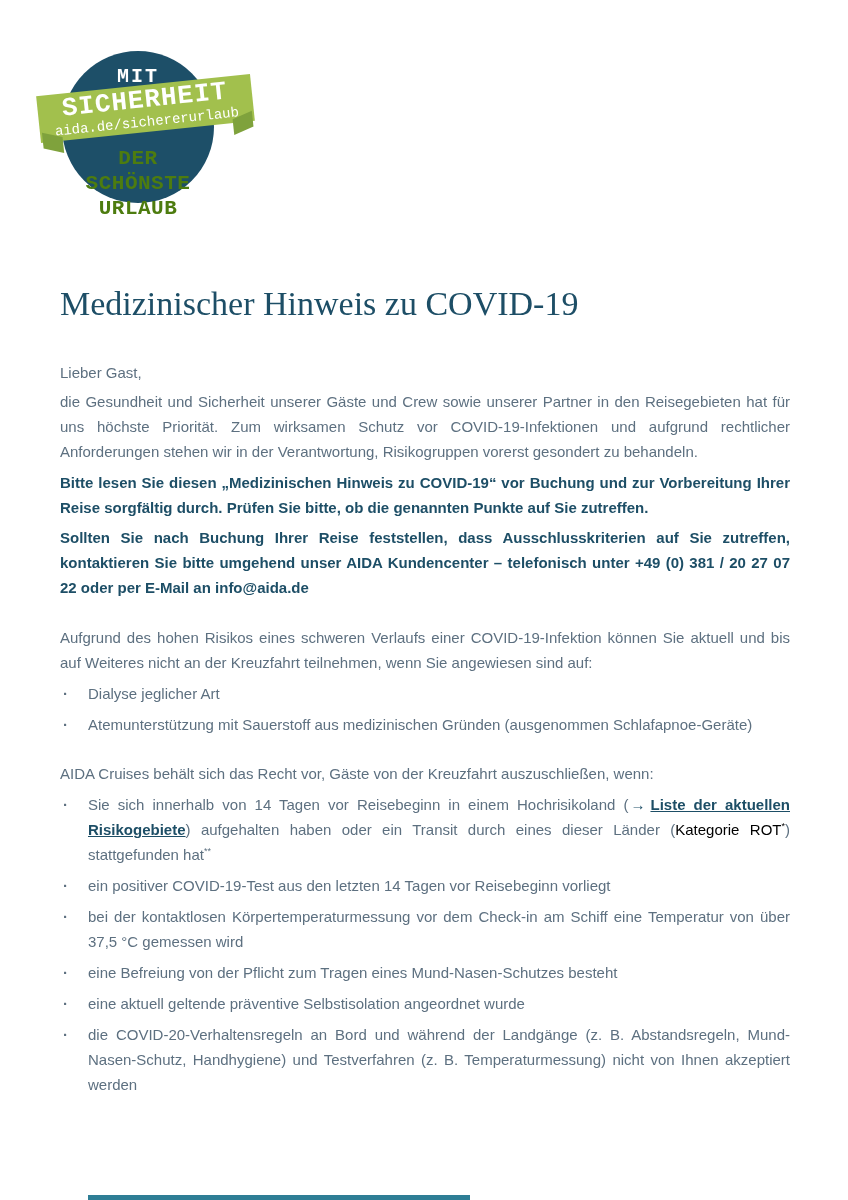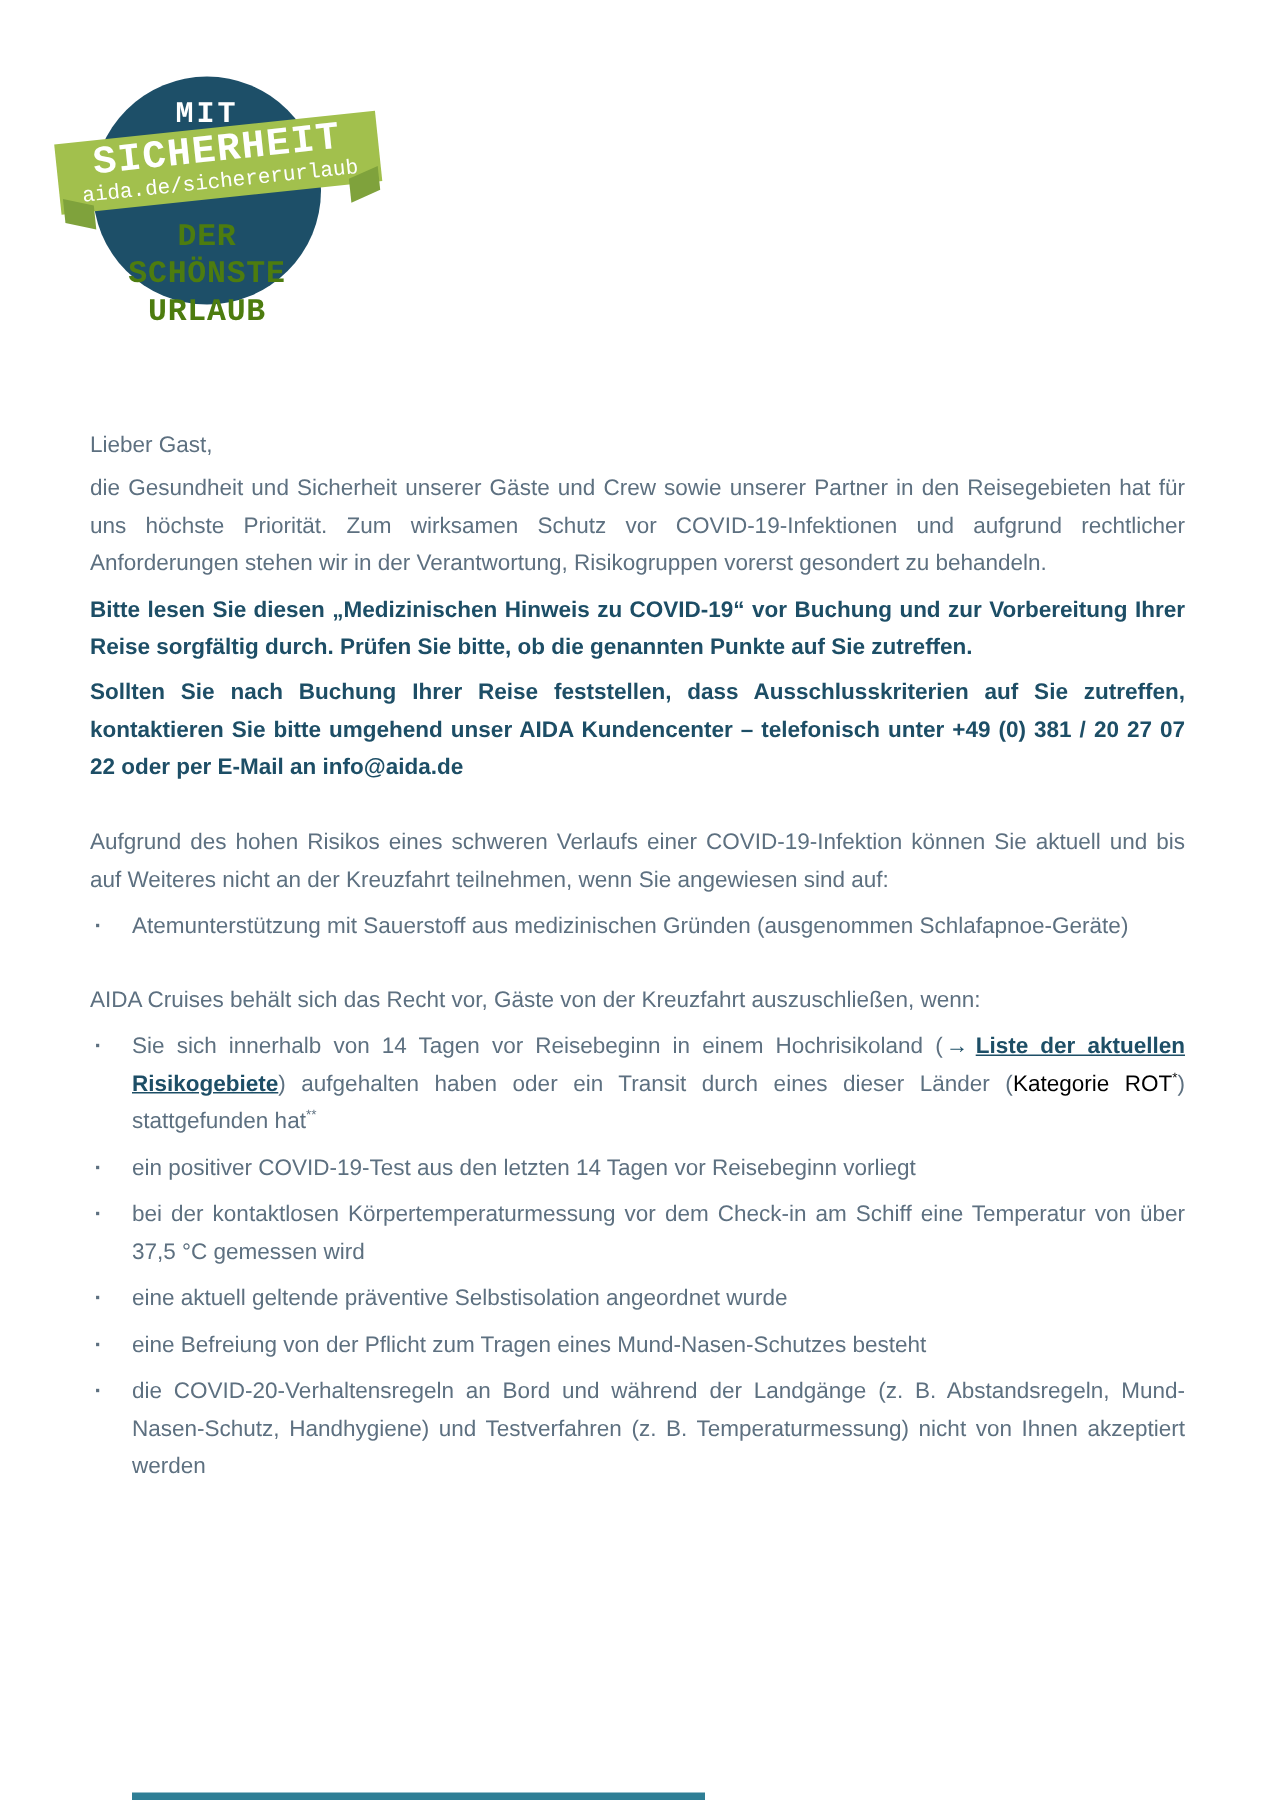--- a/index.html
+++ b/index.html
@@ -103,40 +103,42 @@
       <div class="ribbon-title">SICHERHEIT</div>
       <div class="ribbon-url">aida.de/sichererurlaub</div>
     </div>
     <div class="logo-bottom">
       <div>DER SCHÖNSTE</div>
       <div>URLAUB</div>
     </div>
   </div>
 
   <div class="content">
+    <h1 class="doc-title">Medizinischer Hinweis zu COVID-19</h1>
 
     <p class="body salut">Lieber Gast,</p>
     <p class="body">die Gesundheit und Sicherheit unserer Gäste und Crew sowie unserer Partner in den Reisegebieten hat für uns höchste Priorität. Zum wirksamen Schutz vor COVID-19-Infektionen und aufgrund rechtlicher Anforderungen stehen wir in der Verantwortung, Risikogruppen vorerst gesondert zu behandeln.</p>
     <p class="body bold">Bitte lesen Sie diesen „Medizinischen Hinweis zu COVID-19“ vor Buchung und zur Vorbereitung Ihrer Reise sorg­fältig durch. Prüfen Sie bitte, ob die genannten Punkte auf Sie zutreffen.</p>
     <p class="body bold bold-last">Sollten Sie nach Buchung Ihrer Reise feststellen, dass Ausschlusskriterien auf Sie zutreffen, kontaktieren Sie bitte umgehend unser AIDA Kundencenter – telefonisch unter +49 (0) 381 / 20 27 07 22 oder per E-Mail an info@aida.de</p>
 
 
     <p class="body">Aufgrund des hohen Risikos eines schweren Verlaufs einer COVID-19-Infektion können Sie aktuell und bis auf Weiteres nicht an der Kreuzfahrt teilnehmen, wenn Sie angewiesen sind auf:</p>
 
     <div class="list list-gap">
+      <div class="li">Dialyse jeglicher Art</div>
       <div class="li">Atemunterstützung mit Sauerstoff aus medizinischen Gründen (ausgenommen Schlafapnoe-Geräte)</div>
     </div>
 
     <p class="body p-aida">AIDA Cruises behält sich das Recht vor, Gäste von der Kreuzfahrt auszuschließen, wenn:</p>
 
     <div class="list">
       <div class="li"><span>Sie sich innerhalb von 14 Tagen vor Reisebeginn in einem Hochrisikoland (</span><span class="arrow">→</span><a class="link">Liste der aktuellen Risikogebiete</a><span>) aufgehalten haben oder ein Transit durch eines dieser Länder (</span><span class="red">Kategorie ROT</span><sup class="red">*</sup><span>) stattgefunden hat</span><sup>**</sup></div>
       <div class="li">ein positiver COVID-19-Test aus den letzten 14 Tagen vor Reisebeginn vorliegt</div>
       <div class="li">bei der kontaktlosen Körpertemperaturmessung vor dem Check-in am Schiff eine Temperatur von über 37,5 °C gemessen wird</div>
+      <div class="li">eine Befreiung von der Pflicht zum Tragen eines Mund-Nasen-Schutzes besteht</div>
       <div class="li">eine aktuell geltende präventive Selbstisolation angeordnet wurde</div>
-      <div class="li">eine Befreiung von der Pflicht zum Tragen eines Mund-Nasen-Schutzes besteht</div>
       <div class="li">die COVID-20-Verhaltensregeln an Bord und während der Landgänge (z. B. Abstandsregeln, Mund-Nasen-Schutz, Handhygiene) und Testverfahren (z. B. Temperaturmessung) nicht von Ihnen akzeptiert werden</div>
     </div>
   </div>
 
   <div class="footer-bar"></div>
 
 </div>
 
 </body></html>

